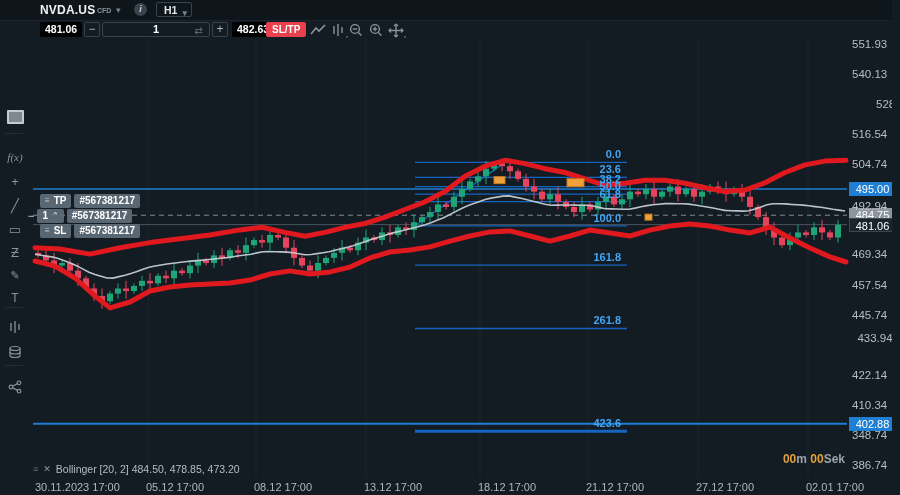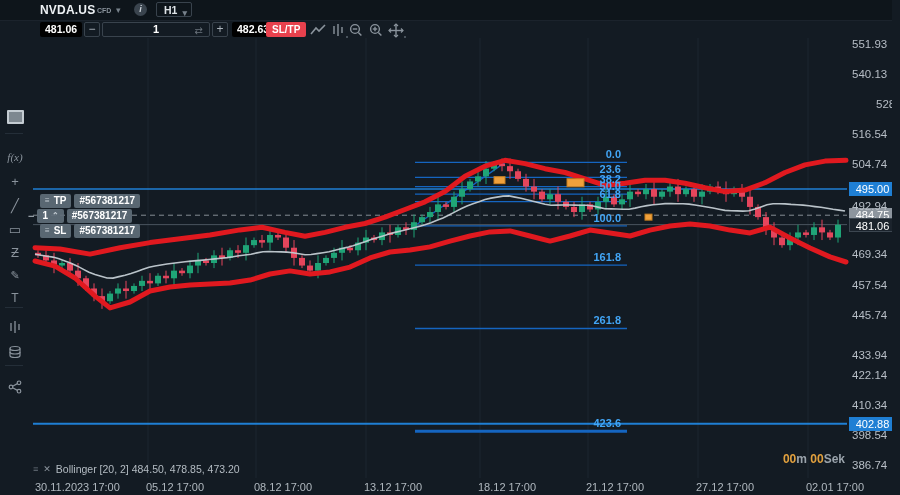--- a/index.html
+++ b/index.html
@@ -417,24 +417,24 @@
   <div id="price-axis">
       <div class="p-tick" style="top: 38px;">551.93</div>
       <div class="p-tick" style="top: 68.0732px;">540.13</div>
       <div class="p-tick" style="top: 98.1465px; padding-left: 24px;">528.33</div>
       <div class="p-tick" style="top: 128.194px;">516.54</div>
       <div class="p-tick" style="top: 158.268px;">504.74</div>
       <div class="p-tick" style="top: 188.341px; margin-top: 12px;">492.94</div>
       <div class="p-tick" style="top: 248.487px;">469.34</div>
       <div class="p-tick" style="top: 278.561px;">457.54</div>
       <div class="p-tick" style="top: 308.634px;">445.74</div>
-      <div class="p-tick" style="top: 349px;">433.94</div>
+      <div class="p-tick" style="top: 332px; text-align: center;">433.94</div>
       <div class="p-tick" style="top: 368.78px;">422.14</div>
       <div class="p-tick" style="top: 398.854px;">410.34</div>
-      <div class="p-tick" style="top: 428.927px;">398.54</div>
+      <div class="p-tick" style="top: 428.927px;">348.74</div>
       <div class="p-tick" style="top: 459px;">386.74</div>
     </div>
   <div id="time-axis">
       <div class="t-tick" style="left: 35px;">30.11.2023 17:00</div>
       <div class="t-tick" style="left: 146px;">05.12 17:00</div>
       <div class="t-tick" style="left: 254px;">08.12 17:00</div>
       <div class="t-tick" style="left: 364px;">13.12 17:00</div>
       <div class="t-tick" style="left: 478px; text-align: right;">18.12 17:00</div>
       <div class="t-tick" style="left: 586px;">21.12 17:00</div>
       <div class="t-tick" style="left: 696px;">27.12 17:00</div>

